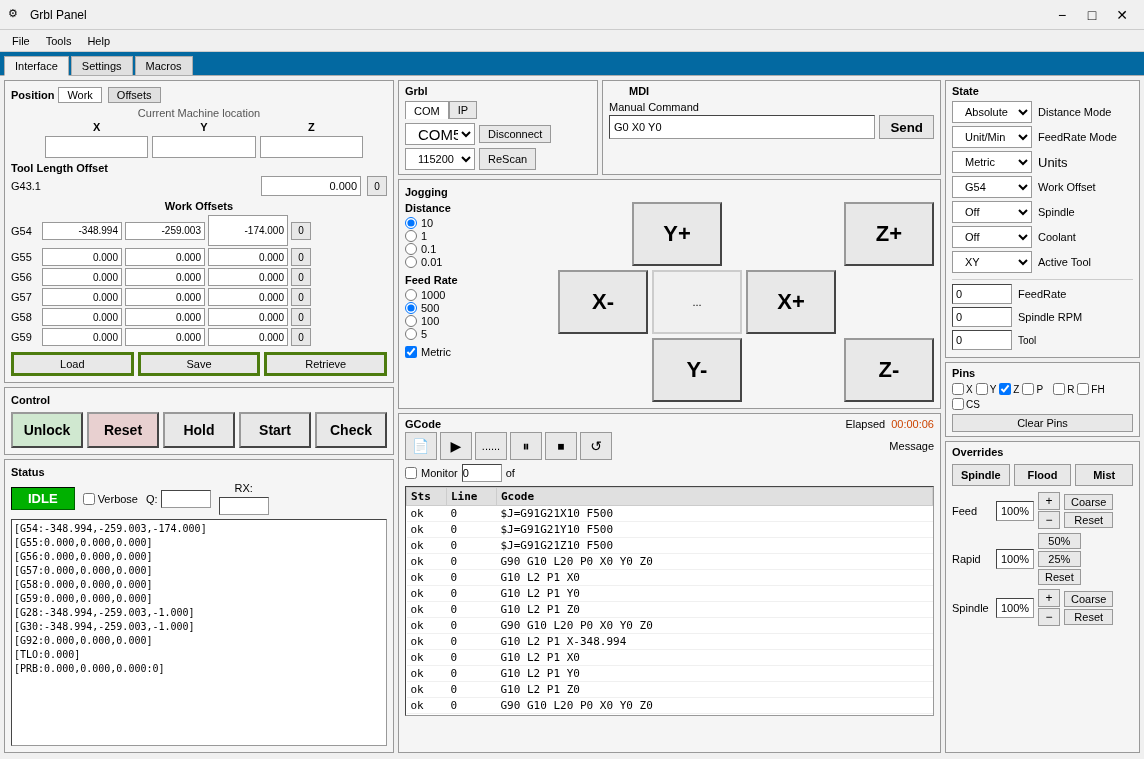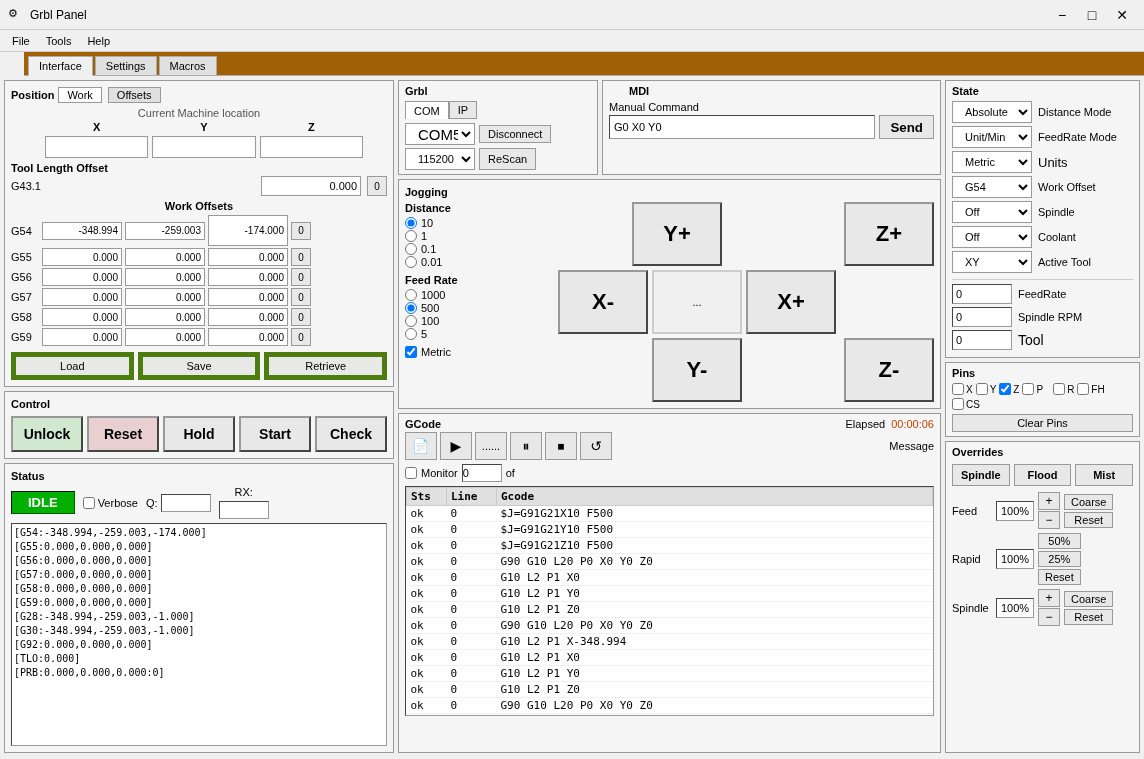--- a/index.html
+++ b/index.html
@@ -10,21 +10,21 @@
     .title-bar-icon { width: 16px; height: 16px; margin-right: 6px; }
     .title-bar-text { flex: 1; font-size: 12px; }
     .title-bar-controls { display: flex; gap: 2px; }
     .title-btn { width: 28px; height: 22px; border: none; background: #f0f0f0; cursor: pointer; font-size: 14px; display: flex; align-items: center; justify-content: center; }
     
     
     .menu-bar { background: #f0f0f0; height: 22px; display: flex; align-items: center; padding: 0 4px; border-bottom: 1px solid #ccc; }
     .menu-item { padding: 2px 8px; cursor: pointer; font-size: 11px; }
     
     
-    .tab-bar { display: flex; padding: 4px 4px 0; background: #a16207; border-bottom: 1px solid #adadad; margin-left: 24px; }
+    .tab-bar { display: flex; padding: 4px 4px 0; background: #0369a1; border-bottom: 1px solid #adadad; }
     .tab { padding: 3px 10px; border: 1px solid #adadad; border-bottom: none; background: #e0e0e0; cursor: pointer; font-size: 11px; margin-right: 2px; }
     .tab.active { background: #f0f0f0; border-bottom: 1px solid #f0f0f0; margin-bottom: -1px; z-index: 1; }
     
     
     .main-content { display: flex; height: calc(759px - 78px); background: #f0f0f0; padding: 4px; gap: 4px; }
     
     
     .left-panel { width: 400px; display: flex; flex-direction: column; gap: 4px; }
     
     
@@ -39,21 +39,21 @@
     .offsets-tab { border: 1px solid #999; padding: 2px 8px; background: #e0e0e0; display: inline-block; font-size: 11px; cursor: pointer; }
     .location-label { text-align: center; font-size: 11px; color: #555; margin: 4px 0 2px; }
     .coord-input-large { width: 90px; height: 22px; border: 1px solid #999; background: white; text-align: center; padding: 1px 3px; font-size: 11px; }
     .zero-btn { width: 20px; height: 20px; border: 1px solid #999; background: #e8e8e8; cursor: pointer; font-size: 10px; display: flex; align-items: center; justify-content: center; }
     .work-offsets-title { font-weight: bold; text-align: center; margin: 4px 0 2px; }
     
     .offset-row { display: flex; gap: 3px; align-items: center; margin-bottom: 2px; }
     .offset-label { width: 28px; font-size: 11px; }
     .offset-input { width: 80px; height: 18px; border: 1px solid #999; background: white; text-align: right; padding: 1px 3px; font-size: 10px; }
     
-    .btn { border: 5px solid #4d7c0f; background: #e8e8e8; cursor: pointer; padding: 3px 10px; font-size: 11px; }
+    .btn { border: 3px solid #4d7c0f; background: #e8e8e8; cursor: pointer; padding: 3px 10px; font-size: 11px; }
     .btn-row { display: flex; gap: 4px; margin-top: 4px; }
     
     
     .control-panel { border: 1px solid #999; background: #f5f5f5; padding: 6px; }
     .control-title { font-weight: bold; margin-bottom: 6px; }
     .control-buttons { display: flex; gap: 4px; }
     .ctrl-btn { flex: 1; height: 36px; border: 2px outset #999; background: #e8e8e8; cursor: pointer; font-size: 14px; font-weight: bold; }
     .ctrl-btn.unlock { background: #d0e8d0; }
     .ctrl-btn.reset { background: #e8d0d0; }
     
@@ -564,21 +564,21 @@
         <div class="num-row" style="display:flex;align-items:center;gap:6px;margin-bottom:3px;">
           <input type="text" style="width: 60px; height: 20px; border: 1px inset rgb(153, 153, 153); background: white; font-size: 11px; padding: 1px 3px;" value="0">
           <span style="font-size:11px;">FeedRate</span>
         </div>
         <div class="num-row" style="display:flex;align-items:center;gap:6px;margin-bottom:3px;">
           <input type="text" style="width: 60px; height: 20px; border: 1px inset rgb(153, 153, 153); background: white; font-size: 11px; padding: 1px 3px;" value="0">
           <span style="font-size:11px;">Spindle RPM</span>
         </div>
         <div class="num-row" style="display:flex;align-items:center;gap:6px;margin-bottom:3px;">
           <input type="text" style="width: 60px; height: 20px; border: 1px inset rgb(153, 153, 153); background: white; font-size: 11px; padding: 1px 3px;" value="0">
-          <span style="font-size:14px;">Tool</span>
+          <span style="font-size:10px;">Tool</span>
         </div>
       </div>
     </div>
 
     <div class="pins-panel">
       <div class="pins-title">Pins</div>
       <div style="display:flex;gap:3px;align-items:center;flex-wrap:wrap;margin-bottom:4px;">
         <div style="display:flex;gap:2px;align-items:center;">
           <input type="checkbox" style="">
           <span style="font-size:10px;">X</span>

